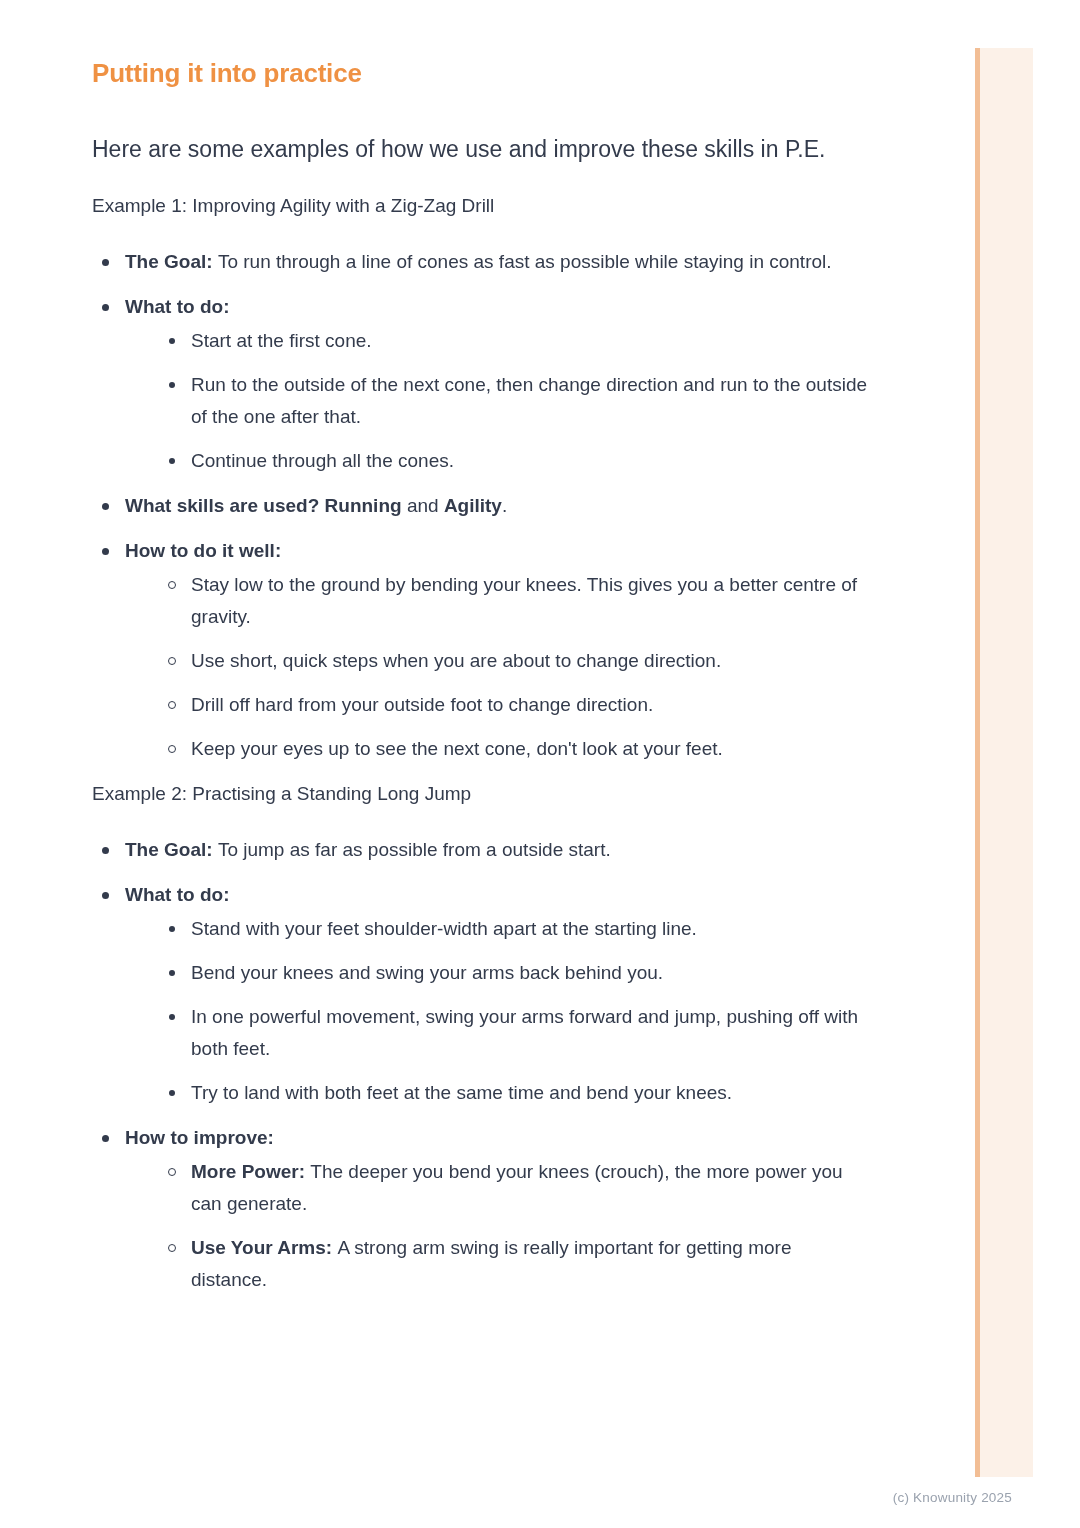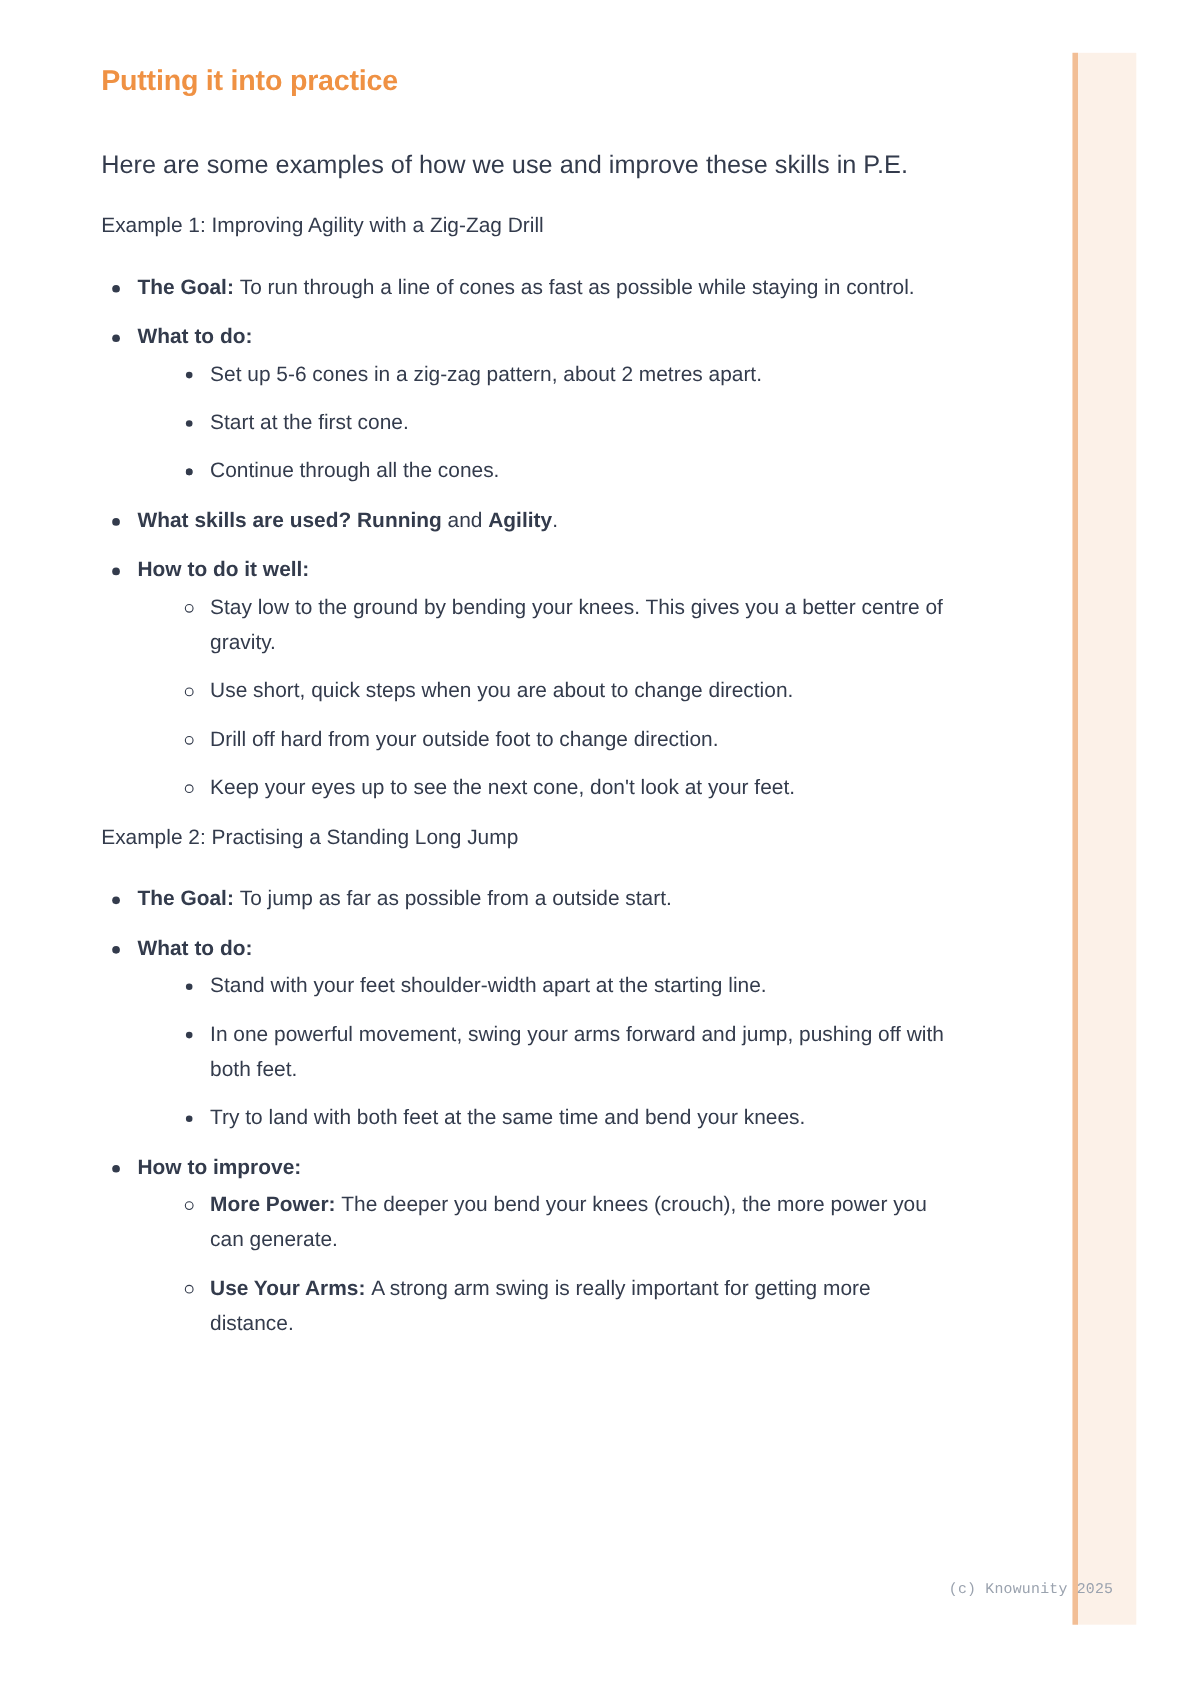--- a/index.html
+++ b/index.html
@@ -75,27 +75,26 @@
   .blt.disc-sm { width: 6px; height: 6px; top: 13px; left: 11px; background: #333B4C; }
   .blt.ring {
     width: 8px; height: 8px;
     top: 12px; left: 10px;
     border: 1.6px solid #333B4C;
     background: transparent;
   }
   .bold { font-weight: 700; }
   .footer {
     position: absolute;
-    top: 1438px;
+    top: 1490px;
     right: 68px;
     font-size: 13.5px;
     color: #9AA2AE;
     z-index: 3;
     letter-spacing: 0.2px;
-    font-family: Liberation Mono, monospace;
   }
 </style>
 </head>
 <body>
 
 <div class="stripe"></div>
 
 <div class="content">
 
   <h1 class="page-title">Putting it into practice</h1>
@@ -108,28 +107,25 @@
     <li>
       <span class="blt disc"></span>
       <span><span class="bold">The Goal: </span><span>To run through a line of cones as fast as possible while staying in control.</span></span>
     </li>
     <li>
       <span class="blt disc"></span>
       <span><span class="bold">What to do:</span></span>
       <ul class="lvl2">
         <li>
           <span class="blt disc-sm"></span>
-          <span><span>Set up 5-6 cones in a zig-zag pattern, about 2 metres apart.</span></span>
-        </li>
-        <li>
-          <span class="blt disc-sm"></span>
           <span><span>Start at the first cone.</span></span>
         </li>
         <li>
           <span class="blt disc-sm"></span>
+          <span><span>Run to the outside of the next cone, then change direction and run to the outside of the one after that.</span></span>
         </li>
         <li>
           <span class="blt disc-sm"></span>
           <span><span>Continue through all the cones.</span></span>
         </li>
       </ul>
     </li>
     <li>
       <span class="blt disc"></span>
       <span><span class="bold">What skills are used? Running</span><span> and </span><span class="bold">Agility</span><span>.</span></span>
@@ -168,20 +164,24 @@
     <li>
       <span class="blt disc"></span>
       <span><span class="bold">What to do:</span></span>
       <ul class="lvl2">
         <li>
           <span class="blt disc-sm"></span>
           <span><span>Stand with your feet shoulder-width apart at the starting line.</span></span>
         </li>
         <li>
           <span class="blt disc-sm"></span>
+          <span><span>Bend your knees and swing your arms back behind you.</span></span>
+        </li>
+        <li>
+          <span class="blt disc-sm"></span>
           <span><span>In one powerful movement, swing your arms forward and jump, pushing off with both feet.</span></span>
         </li>
         <li>
           <span class="blt disc-sm"></span>
           <span><span>Try to land with both feet at the same time and bend your knees.</span></span>
         </li>
       </ul>
     </li>
     <li>
       <span class="blt disc"></span>

